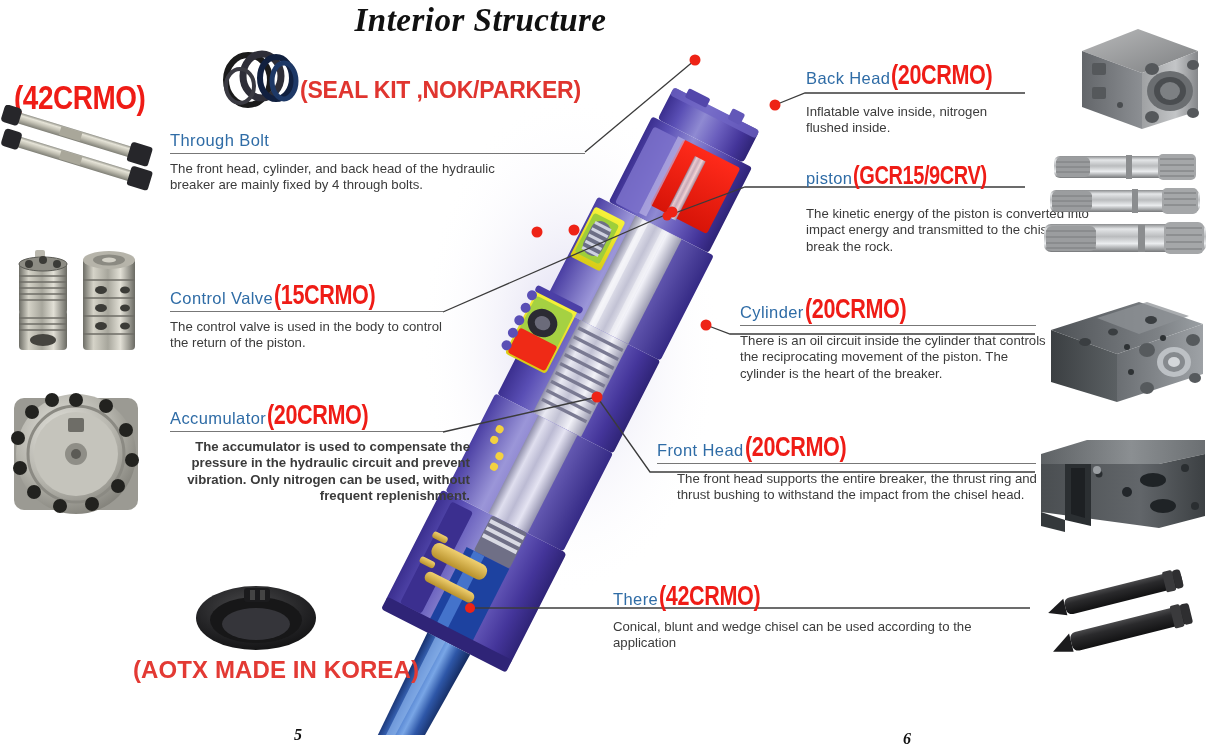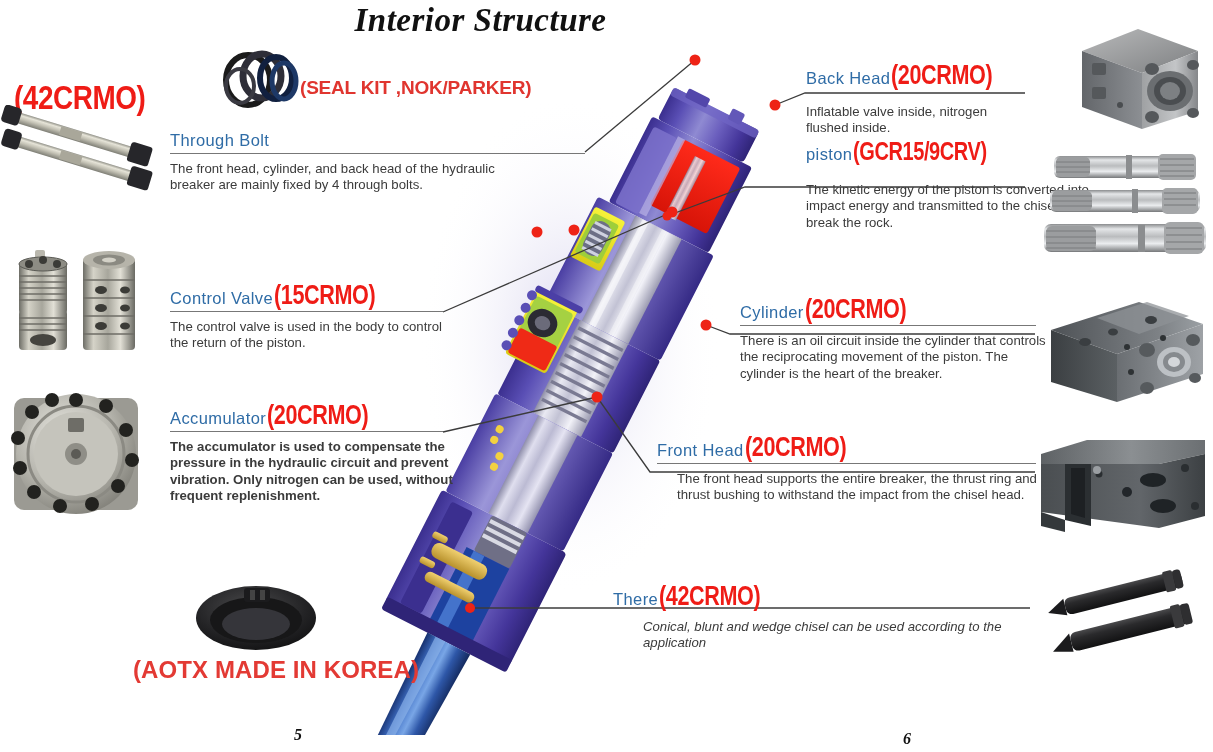--- a/index.html
+++ b/index.html
@@ -38,21 +38,21 @@
     font-size: 13.2px; line-height: 16.4px; color: #3b3b3b; margin-top: 7px;
     font-family: "Liberation Sans", sans-serif;
   }
 
   
   .red-caption {
     position: absolute; font-family: "Liberation Sans", sans-serif; font-weight: bold;
     color: #ef1c16;
   }
   .cap-42 { left: 14px; top: 78px; font-size: 34px; transform: scaleX(.82); transform-origin:left top; letter-spacing:-.5px; }
-  .cap-seal { left: 300px; top: 77px; font-size: 19px; color:#e0352f; letter-spacing:-.2px; }
+  .cap-seal { left: 300px; top: 77px; font-size: 23px; color:#e0352f; letter-spacing:-.2px; }
   .cap-korea { left: 133px; top: 656px; font-size: 24px; color:#e33a34; letter-spacing:.1px; }
 
   
   .pagenum {
     position: absolute; font-family: "Liberation Serif", serif; font-weight: bold;
     font-style: italic; font-size: 16px; color: #111;
   }
 
   
   #leaders { position: absolute; left:0; top:0; width: 1213px; height: 752px; pointer-events: none; }
@@ -261,38 +261,38 @@
 
   <div class="callout" style="left:170px; top:282px; width:273px;">
     <div class="co-head">
       <span class="co-title">Control  Valve</span>
       <span class="co-code">(15CRMO)</span>
     </div>
     <div class="co-rule"></div>
     <div class="co-body" style="width:290px;">The control valve is used in the body to control the return of the piston.</div>
   </div>
 
-  <div class="callout" style="left:170px; top:402px; width:273px;">
+  <div class="callout" style="left:170px; top:402px; width:273px;text-align:right;">
     <div class="co-head">
       <span class="co-title">Accumulator</span>
       <span class="co-code">(20CRMO)</span>
     </div>
     <div class="co-rule"></div>
     <div class="co-body" style="width:300px;font-weight:bold;">The accumulator is used to compensate the pressure in the hydraulic circuit and prevent vibration. Only nitrogen can be used, without frequent replenishment.</div>
   </div>
 
   <div class="callout" style="left:806px; top:62px; width:240px;">
     <div class="co-head">
       <span class="co-title">Back  Head</span>
       <span class="co-code">(20CRMO)</span>
     </div>
     <div class="co-body" style="width:215px; margin-top:16px;">Inflatable valve inside, nitrogen flushed inside.</div>
   </div>
 
-  <div class="callout" style="left:806px; top:138px; width:260px;">
+  <div class="callout" style="left:806px; top:162px; width:260px;">
     <div class="co-head">
       <span class="co-title">piston</span>
       <span class="co-code small">(GCR15/9CRV)</span>
     </div>
     <div class="co-body" style="width:290px; margin-top:18px;">The kinetic  energy of the piston is converted into impact energy and transmitted to the chisel to break the rock.</div>
   </div>
 
   <div class="callout" style="left:740px; top:296px; width:296px;">
     <div class="co-head">
       <span class="co-title">Cylinder</span>
@@ -309,21 +309,21 @@
     </div>
     <div class="co-rule"></div>
     <div class="co-body" style="width:375px;margin-left:20px;">The front head supports the entire breaker, the thrust ring and thrust bushing to withstand the impact from the chisel head.</div>
   </div>
 
   <div class="callout" style="left:613px; top:583px; width:418px;">
     <div class="co-head">
       <span class="co-title">There</span>
       <span class="co-code">(42CRMO)</span>
     </div>
-    <div class="co-body" style="width:380px; margin-top:10px; margin-left:30px;font-style:italic;">Conical, blunt and wedge chisel can be used according to the application</div>
+    <div class="co-body" style="width:380px; margin-top:10px; ">Conical, blunt and wedge chisel can be used according to the application</div>
   </div>
 
   <div class="photo" style="left:0px; top:105px; width:175px; height:95px;">
     <svg width="175" height="95" viewBox="0 0 175 95">
       <defs>
         <linearGradient id="boltG" x1="0" y1="0" x2="0" y2="1">
           <stop offset="0%" stop-color="#8d8d84"></stop>
           <stop offset="25%" stop-color="#e6e4d8"></stop>
           <stop offset="55%" stop-color="#c3c1b4"></stop>
           <stop offset="100%" stop-color="#7f7f76"></stop>

